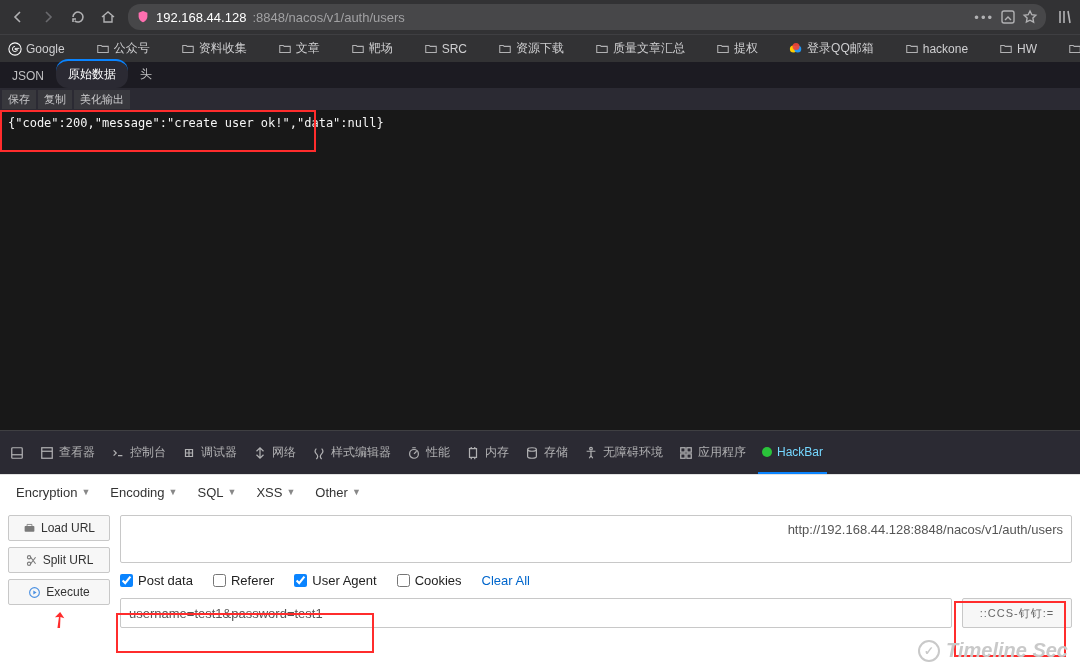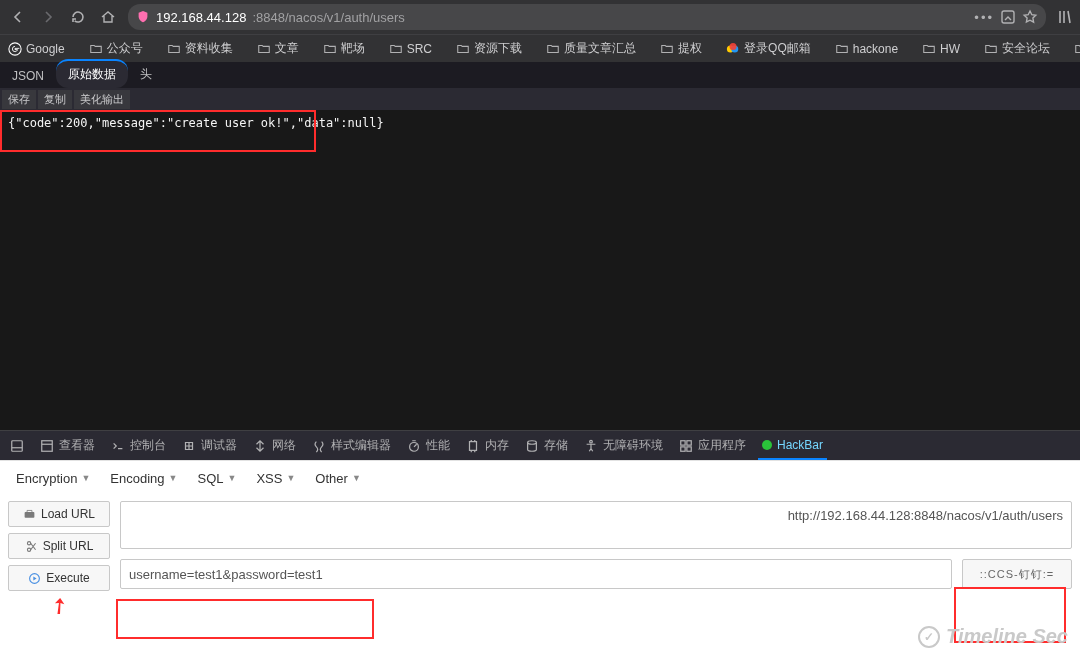--- a/index.html
+++ b/index.html
@@ -8,38 +8,38 @@
 
 .nav-bar { height: 34px; background: #323234; display: flex; align-items: center; padding: 0 4px; gap: 2px; }
 .nav-btn { width: 28px; height: 28px; display: flex; align-items: center; justify-content: center; color: #b1b1b3; border-radius: 4px; }
 .nav-btn.disabled { color: #6a6a6e; }
 .url-bar { flex: 1; height: 26px; background: #474749; border-radius: 12px; display: flex; align-items: center; padding: 0 8px; margin: 0 6px 0 4px; color: #b1b1b3; font-size: 13px; gap: 6px; }
 .url-host { color: #fff; }
 .url-path { color: #b1b1b3; opacity: .85; }
 .right-edge { width: 22px; display:flex; align-items:center; justify-content:center; color:#b1b1b3;}
 
 
-.bookmarks { height: 28px; background: #323234; display: flex; align-items: center; padding: 0 8px; gap: 24px; border-top: 1px solid #3f3f42; }
+.bookmarks { height: 28px; background: #323234; display: flex; align-items: center; padding: 0 8px; gap: 31px; border-top: 1px solid #3f3f42; }
 .bookmark { display: flex; align-items: center; gap: 4px; color: #cfcfd1; font-size: 12px; white-space: nowrap; }
 .folder-icon { width: 14px; height: 14px; }
 
 
 .content-tabs { height: 26px; background: #1c1b22; display: flex; align-items: flex-end; padding: 0 0; }
 .ctab { padding: 5px 12px 5px 12px; color: #c0c0c2; font-size: 12px; border-top:1px solid transparent;border-radius:12px;}
 .ctab.active { color: #fff; border-top: 2px solid #0a84ff; background:#2b2a33;}
 .sub-actions { height: 22px; background: #2b2a33; display: flex; align-items: center; gap: 2px; padding: 0 2px; }
 .sub-btn { padding: 2px 6px; font-size: 11px; color: #c9c9cb; background:#38383d; }
 
 
 .response-area { position: relative; height: 320px; background: #181818; padding: 6px 8px; }
 .json-line { font-family: Consolas, Menlo, monospace; font-size: 12px; color: #f5f5f5; }
 .red-box { position: absolute; border: 2px solid #ff2c2c; }
 
 
-.devtools-bar { height: 30px; background: #2b2a33; display: flex; align-items: center; padding: 0 6px; gap: 8px; border-top: 1px solid #3f3f42; }
+.devtools-bar { height: 44px; background: #2b2a33; display: flex; align-items: center; padding: 0 6px; gap: 8px; border-top: 1px solid #3f3f42; }
 .dev-tab { display: flex; align-items: center; gap: 5px; color: #b1b1b3; font-size: 12px; padding: 0 4px; height:100%; }
 .dev-tab svg { width: 14px; height: 14px; }
 .dev-tab.active { color: #75d7ff; border-bottom: 2px solid #0a84ff; }
 .dev-tab.green { }
 .dev-tab.green .dot { width:10px;height:10px;border-radius:50%;background:#2ac33a;}
 
 
 .hackbar { background: #fff; height: 202px; border-top: 1px solid #e2e2e2; display: flex; flex-direction: column; }
 .hackbar-menus { height: 34px; display: flex; align-items: center; gap: 20px; padding: 0 16px; }
 .hb-menu { font-size: 13px; color: #333; display:flex; align-items:center; gap:4px;}
@@ -342,20 +342,39 @@
             <path d="M6.5 5.5v5l4-2.5z" fill="#4a90e2"></path>
           </svg>
           <span>Execute</span>
         </div>
       <div class="arrow-red">➚</div>
     </div>
     <div class="hb-right">
       <div class="url-input">
           <span>http://192.168.44.128:8848/nacos/v1/auth/users</span>
         </div>
+      <div class="check-row">
+        <label class="check">
+            <input type="checkbox" checked="" style="">
+            <span>Post data</span>
+          </label>
+        <label class="check">
+            <input type="checkbox" style="">
+            <span>Referer</span>
+          </label>
+        <label class="check">
+            <input type="checkbox" checked="" style="">
+            <span>User Agent</span>
+          </label>
+        <label class="check">
+            <input type="checkbox" style="">
+            <span>Cookies</span>
+          </label>
+        <span class="clear-all">Clear All</span>
+      </div>
       <div class="post-row">
         <div class="post-input">
             <span>username=test1&amp;password=test1</span>
           </div>
         <div class="small-btn">::CCS-钉钉:=</div>
       </div>
       <div class="red-box" style="left:-4px; top:98px; width:258px; height:40px;"></div>
       <div class="red-box" style="right:6px; top:86px; width:112px; height:56px;"></div>
     </div>
     <div class="watermark">

